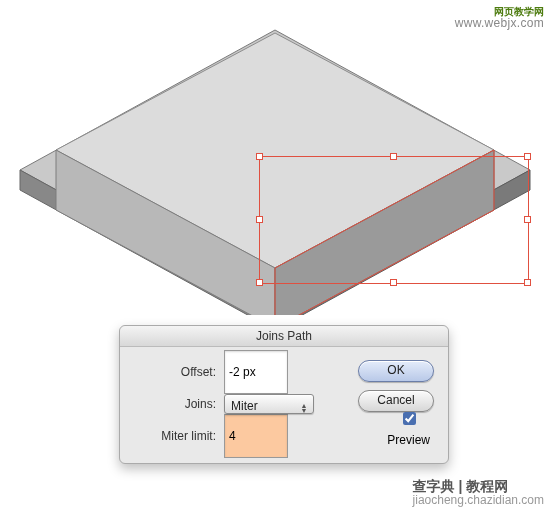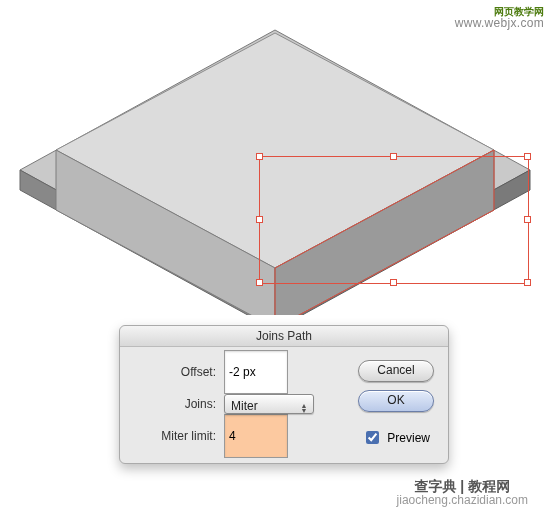--- a/index.html
+++ b/index.html
@@ -39,23 +39,23 @@
     right: 6px;
     top: 6px;
     text-align: right;
     line-height: 1.1;
     font-family: "SimHei", Arial, sans-serif;
   }
   .wm-top .cn { font-size: 10px; font-weight: bold; color: #4d7c0f; }
   .wm-top .en { font-size: 12px; color: #888; letter-spacing: 0.3px; }
   .wm-bot {
     position: absolute;
-    right: 22px;
+    right: 6px;
     bottom: 4px;
-    text-align: center;
+    text-align: left;
     line-height: 1.15;
     font-family: "SimHei", Arial, sans-serif;
   }
   .wm-bot .cn { font-size: 14px; font-weight: bold; color: #555; }
   .wm-bot .en { font-size: 12px; color: #999; }
 
   
   .dialog {
     position: absolute;
     left: 119px;
@@ -152,20 +152,21 @@
     background: linear-gradient(#e4ecfa,#b9c9e8);
     border-color: #6b7ea8;
   }
   .preview-row {
     position: absolute;
     right: 18px;
     bottom: 16px;
     display: flex;
     align-items: center;
     gap: 5px;
+    flex-direction: column;
   }
   .preview-row input[type="checkbox"]{
     width: 13px; height: 13px;
     accent-color: #4a6fb0;
   }
 </style>
 </head>
 <body>
 
 <div class="wm-top">
@@ -225,25 +226,25 @@
         </span>
       </div>
     </div>
 
     <div class="row" style="margin-bottom:0">
       <div class="lbl">Miter limit:</div>
       <input type="text" class="limit-input" value="4" style="">
     </div>
 
     <div class="btns">
+      <div class="btn primary">
+        <span>OK</span>
+      </div>
       <div class="btn">
         <span>Cancel</span>
-      </div>
-      <div class="btn primary">
-        <span>OK</span>
       </div>
     </div>
 
     <label class="preview-row">
       <input type="checkbox" checked="" style="">
       <span>Preview</span>
     </label>
 
   </div>
 </div>

